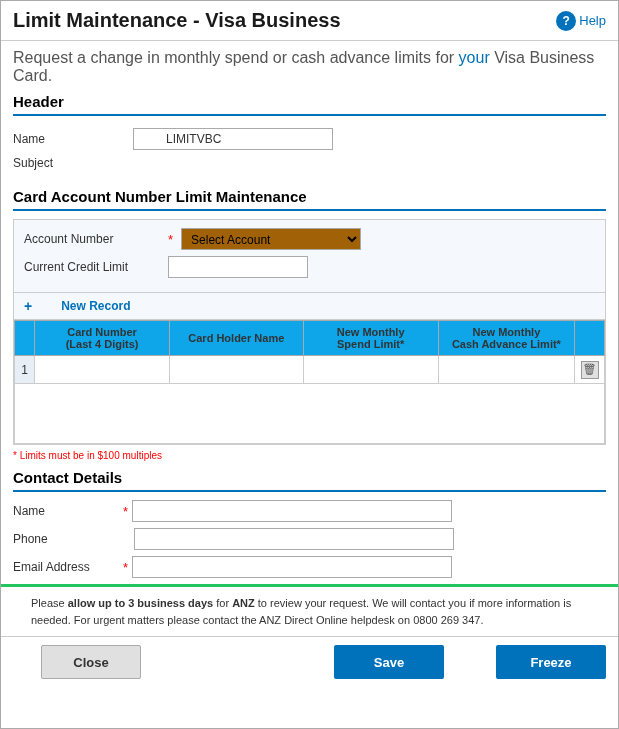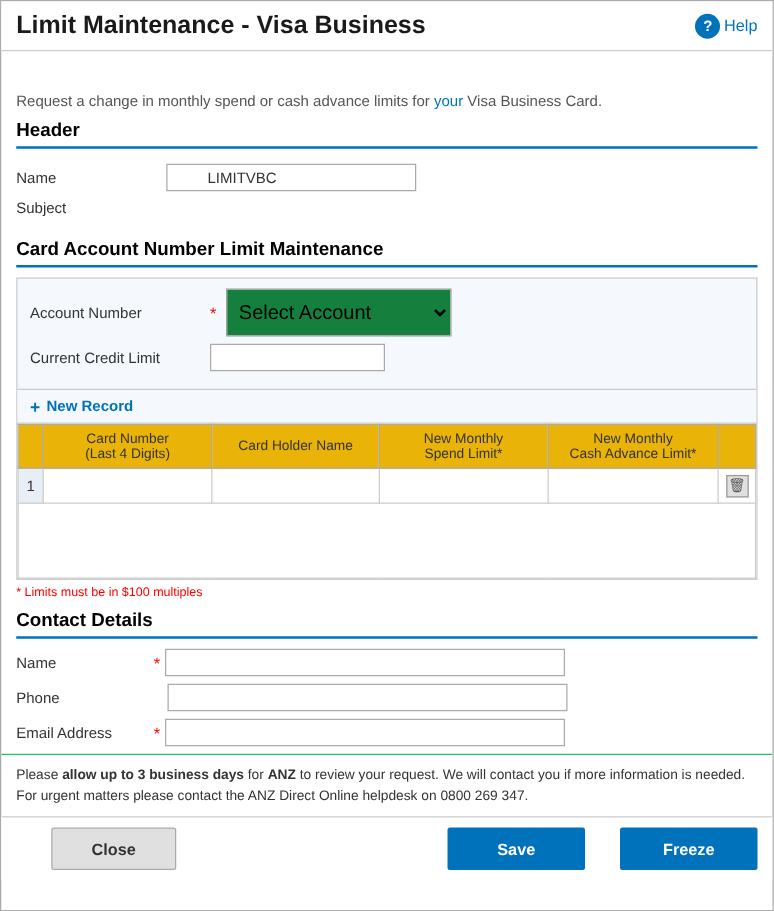--- a/index.html
+++ b/index.html
@@ -41,23 +41,22 @@
       background: #0072bb;
       color: white;
       display: flex;
       align-items: center;
       justify-content: center;
       font-weight: bold;
       font-size: 12px;
     }
     .description {
       padding: 8px 12px 4px;
-      font-size: 12px;
+      font-size: 16px;
       color: #555;
-      margin-top: 25px;
     }
     .description a { color: #0072bb; text-decoration: none; }
     .section-title {
       font-size: 15px;
       font-weight: bold;
       color: #000000;
       padding: 4px 12px 4px;
     }
     .divider {
       border: none;
@@ -106,23 +105,23 @@
       width: 140px;
       font-size: 12px;
     }
     .required-star {
       color: red;
       margin-right: 4px;
     }
     .select-account {
       border: 1px solid #aaa;
       padding: 3px 5px;
-      font-size: 16px;
-      height: 38px;
-      background: #15803d;
+      font-size: 12px;
+      height: 22px;
+      background: #a16207;
       width: 180px;
       cursor: pointer;
     }
     .credit-limit-input {
       border: 1px solid #aaa;
       padding: 3px 5px;
       font-size: 12px;
       height: 22px;
       width: 140px;
       background: #fff;
@@ -138,34 +137,35 @@
     .plus-icon {
       color: #0072bb;
       font-weight: bold;
       font-size: 14px;
     }
     .new-record-label {
       color: #0072bb;
       font-size: 12px;
       font-weight: bold;
       cursor: pointer;
+      margin-left: 24px;
     }
     .data-table {
       width: 100%;
       border-collapse: collapse;
       background: #fff;
     }
     .data-table th {
-      background: #eab308;
+      background: #0ea5e9;
       border: 1px solid #aaa;
       padding: 5px 4px;
       font-size: 11px;
       text-align: center;
       color: #333;
-      font-weight: normal;
+      font-weight: bold;
     }
     .data-table td {
       border: 1px solid #ccc;
       padding: 3px 4px;
       font-size: 12px;
       height: 28px;
       vertical-align: middle;
     }
     .row-num {
       text-align: center;
@@ -211,23 +211,23 @@
       padding: 3px 5px;
       font-size: 12px;
       height: 22px;
       width: 320px;
       background: #fff;
       outline: none;
     }
     .footer-note {
       font-size: 11px;
       color: #333;
-      padding: 8px 12px;
+      padding: 8px 30px;
       line-height: 1.5;
-      border-top: 1px solid #22c55e;
+      border-top: 3px solid #22c55e;
       margin-top: 4px;
     }
     .footer-note strong { font-weight: bold; }
     .action-bar {
       display: flex;
       justify-content: space-between;
       padding: 8px 12px;
       background: #fff;
       border-top: 1px solid #ccc;
       gap: 8px;
@@ -360,17 +360,17 @@
     <input class="contact-input" type="text" style="">
   </div>
 </div>
 
 <div class="footer-note">
   Please <strong>allow up to 3 business days</strong> for <strong>ANZ</strong> to review your request. We will contact you if more information is needed. For urgent matters please contact the ANZ Direct Online helpdesk on 0800 269 347.
 </div>
 
 <div class="action-bar">
   <button class="btn btn-close">Close</button>
-  <div style="display:flex;gap:0;">
+  <div style="display:flex;gap:24px;">
     <button class="btn btn-blue">Save</button>
     <button class="btn btn-blue">Freeze</button>
   </div>
 </div>
 
 </body></html>

